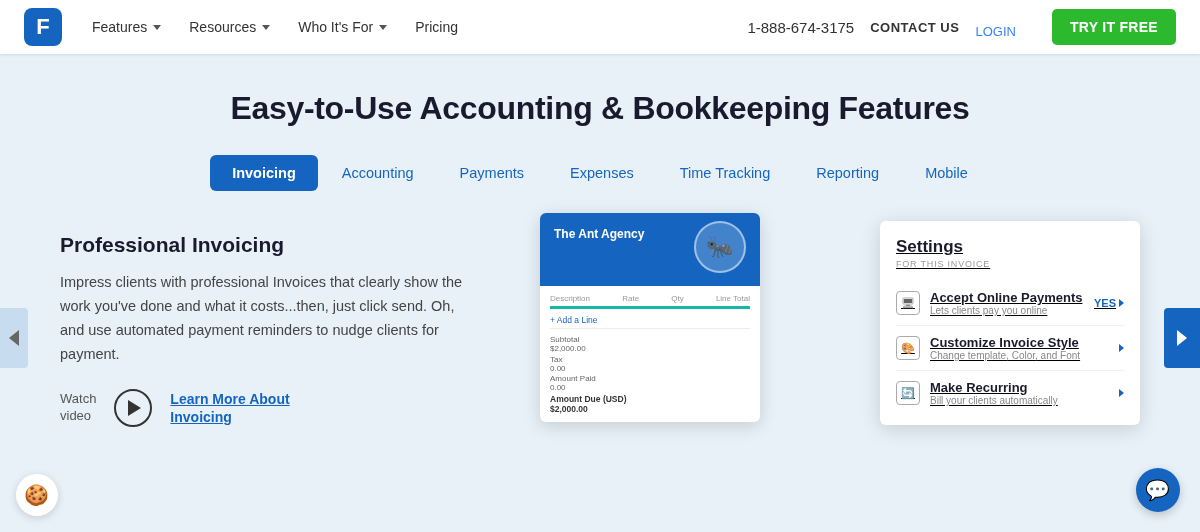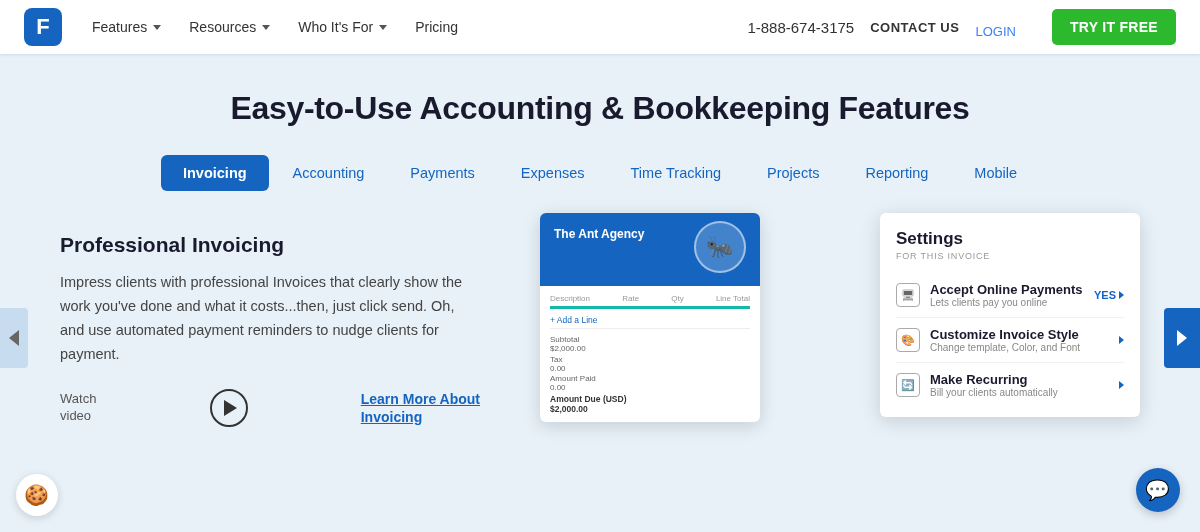--- a/index.html
+++ b/index.html
@@ -119,21 +119,20 @@
     .feature-desc {
       font-size: 14.5px;
       color: #444;
       line-height: 1.65;
       margin-bottom: 22px;
     }
     .watch-video {
       display: flex;
       align-items: center;
       gap: 18px;
-      justify-content: space-between;
     }
     .watch-label {
       font-size: 13px;
       color: #555;
       line-height: 1.3;
     }
     .play-btn {
       width: 38px; height: 38px;
       border: 2px solid #333;
       border-radius: 50%;
@@ -233,27 +232,28 @@
     .invoice-amount-due {
       font-weight: 700;
       color: #333;
       font-size: 8.5px;
     }
 
     
     .settings-panel {
       position: absolute;
       right: 0;
-      top: 0;
+      top: 8px;
       width: 260px;
       background: #fff;
       border-radius: 6px;
       box-shadow: 0 4px 20px rgba(0,0,0,0.15);
       padding: 16px 16px 10px;
       z-index: 5;
+      text-decoration: underline;
     }
     .settings-title {
       font-size: 17px;
       font-weight: 700;
       color: #1a1a2e;
       margin-bottom: 2px;
     }
     .settings-subtitle {
       font-size: 9px;
       color: #999;
@@ -402,21 +402,20 @@
 
 <main class="main">
   <h1 class="page-title">Easy-to-Use Accounting &amp; Bookkeeping Features</h1>
 
   <div class="tabs">
     <div class="tab active">Invoicing</div>
     <div class="tab">Accounting</div>
     <div class="tab">Payments</div>
     <div class="tab">Expenses</div>
     <div class="tab">Time Tracking</div>
-    <div class="tab">Projects</div>
     <div class="tab">Reporting</div>
     <div class="tab">Mobile</div>
   </div>
 
   <div class="content">
 
     <div class="side-arrow-left">
       <span class="arrow-left-icon"></span>
     </div>
 

